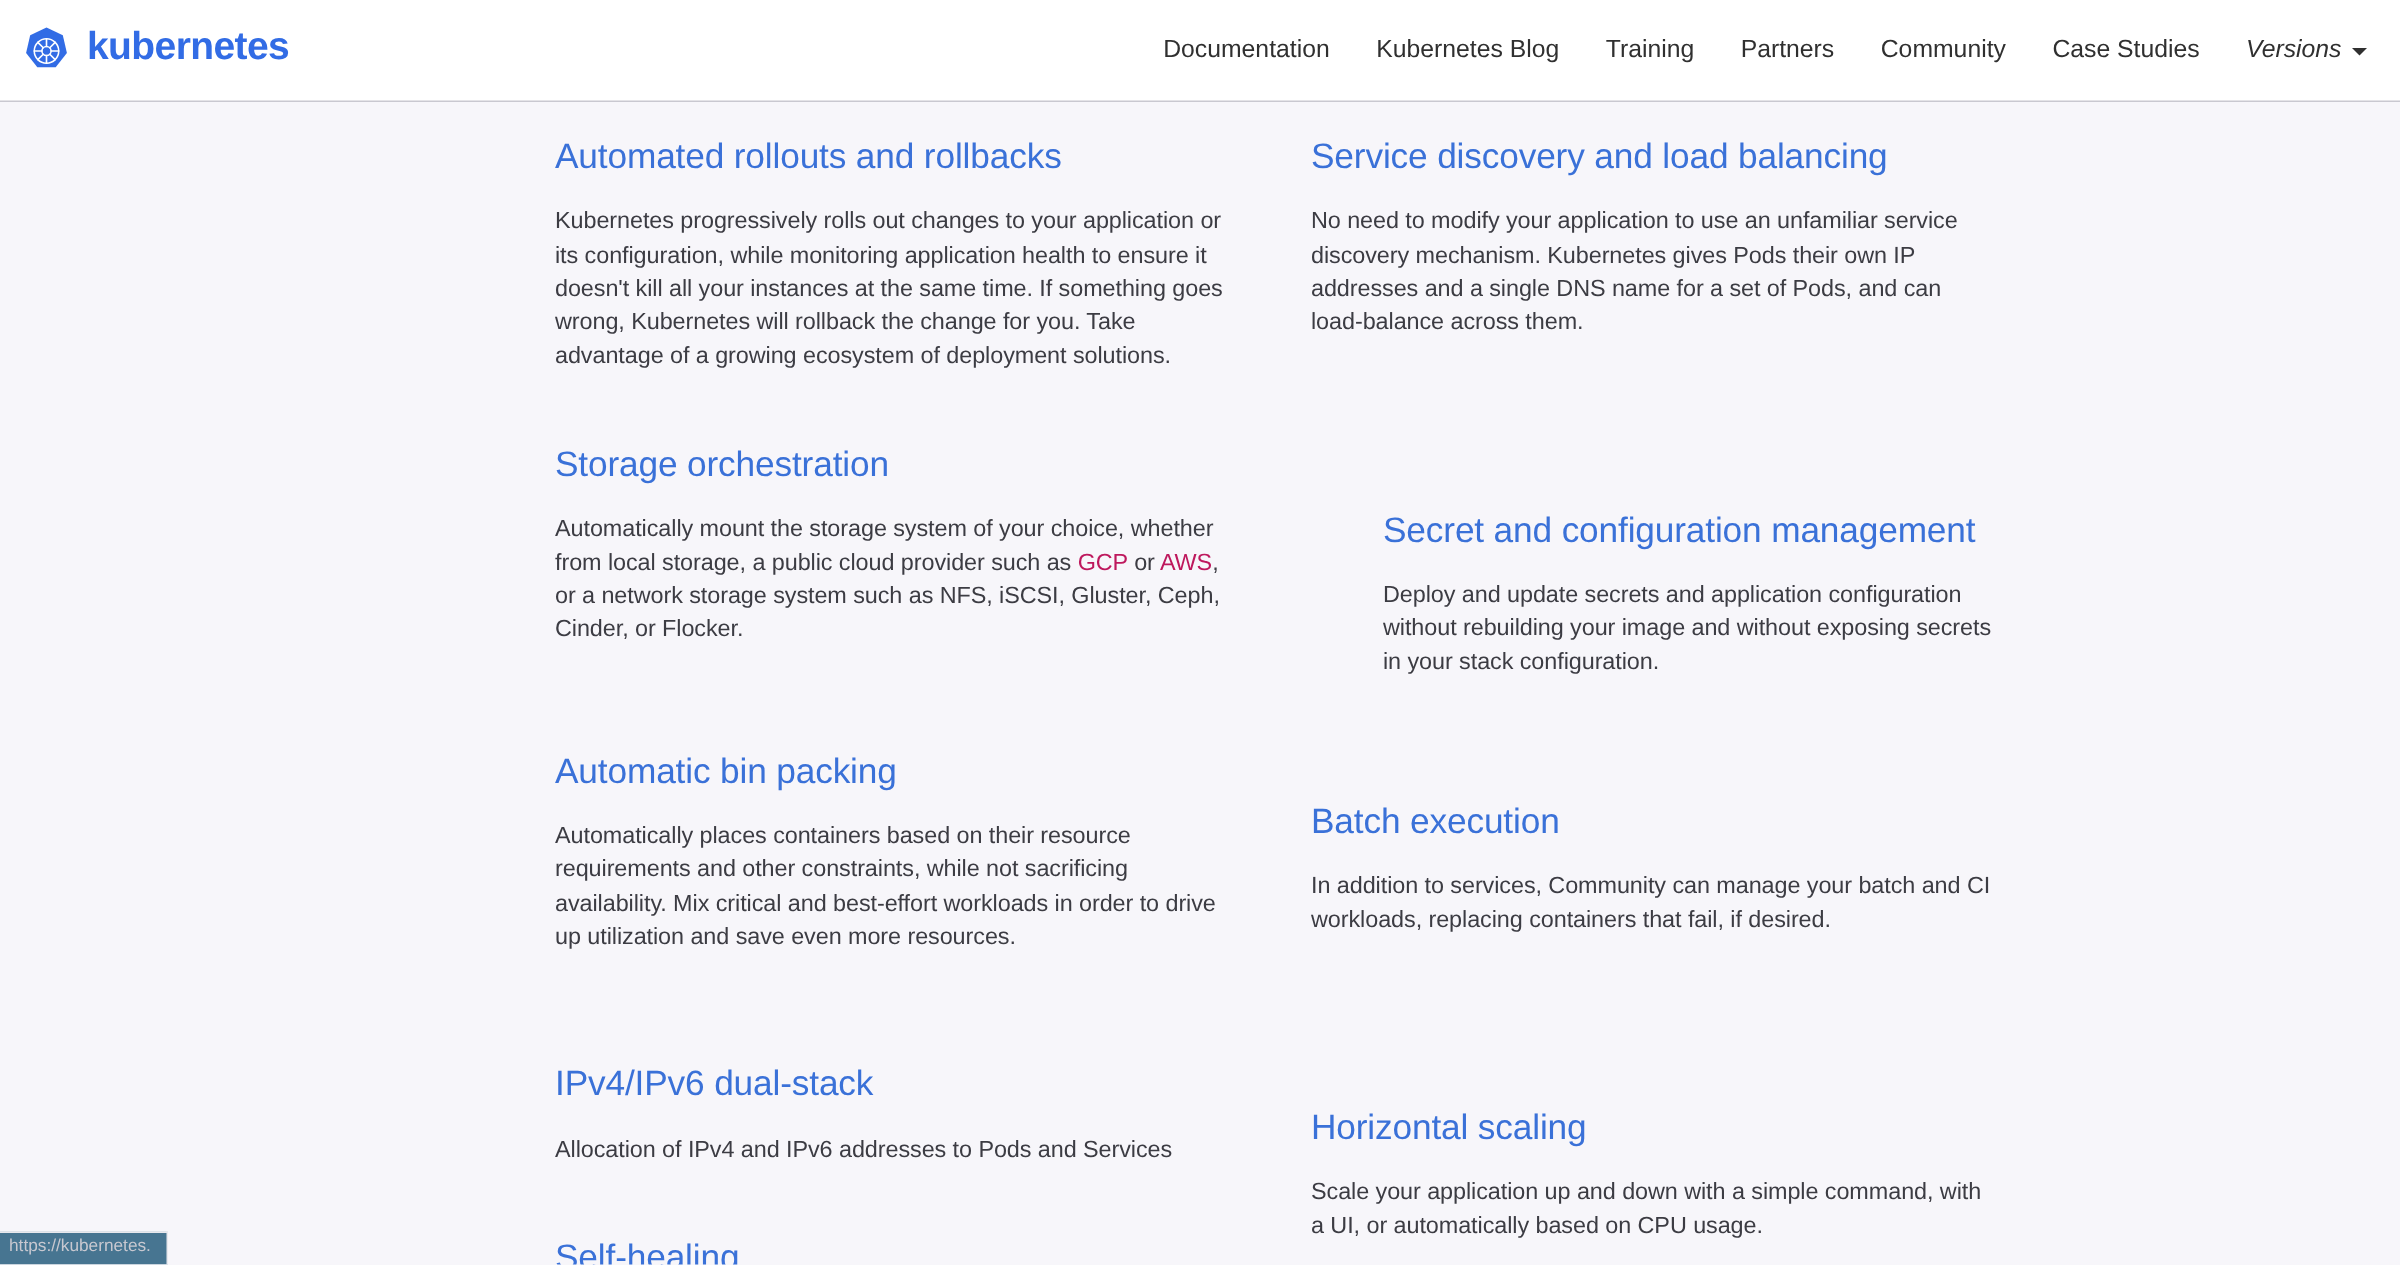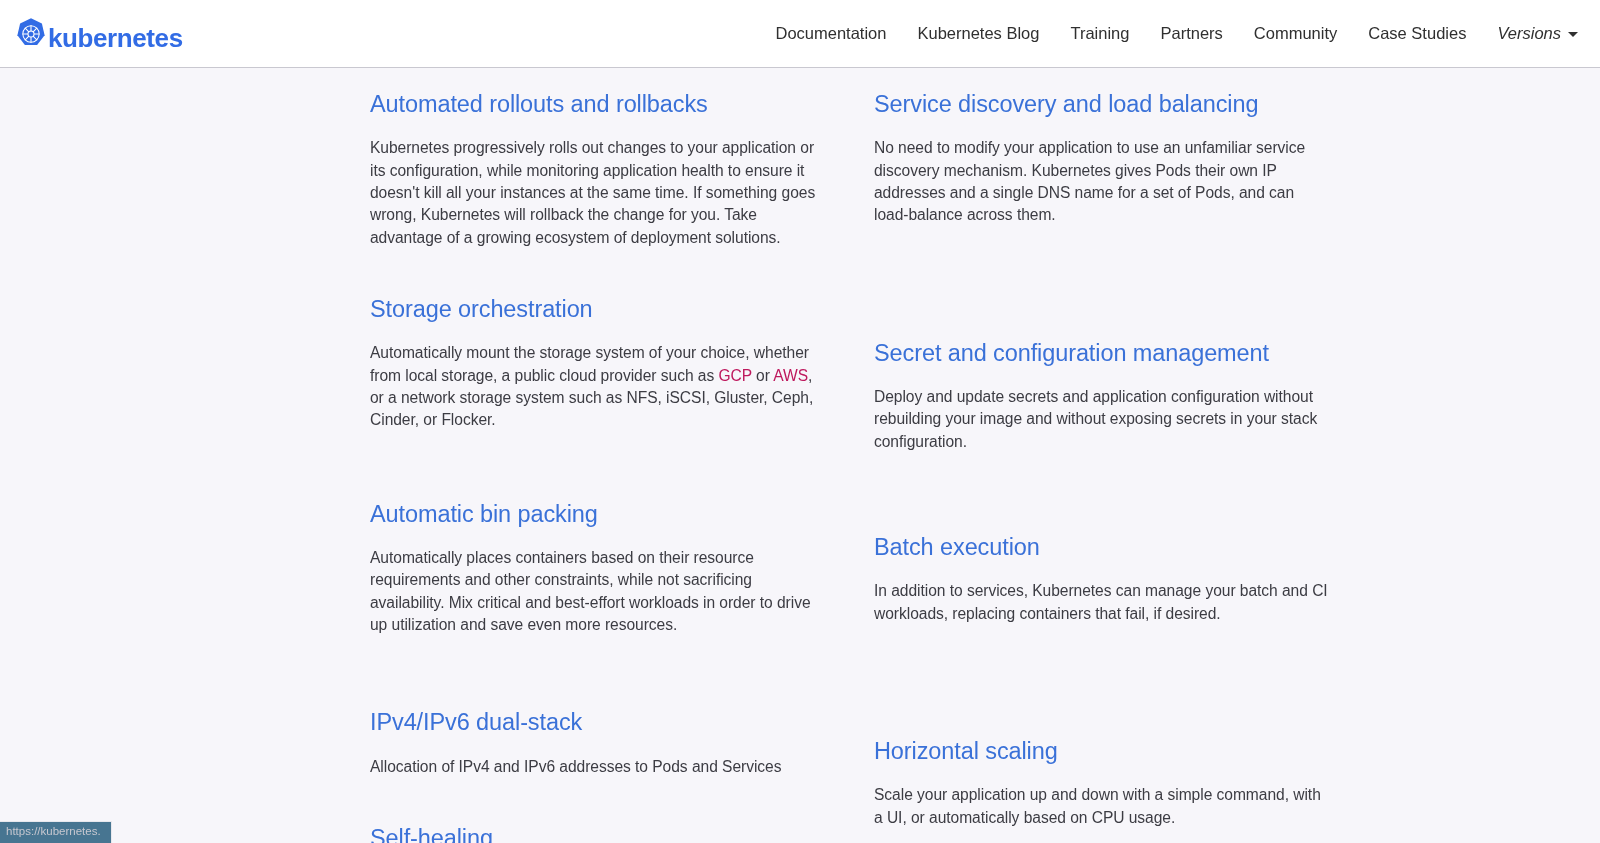--- a/index.html
+++ b/index.html
@@ -24,21 +24,22 @@
     display: flex;
     align-items: center;
     justify-content: space-between;
     padding: 0 18px 0 14px;
     position: relative;
     z-index: 5;
   }
 
   .brand {
     display: flex;
-    align-items: flex-end;
+    align-items: flex-start;
+    gap: 10px;
     text-decoration: none;
     cursor: pointer;
   }
   .brand-mark {
     width: 34px;
     height: 34px;
     display: block;
     flex: none;
   }
   .brand-text {
@@ -121,21 +122,21 @@
     cursor: pointer;
   }
 
   
   .r0 { margin-top: 14px; }
   .r1 { margin-top: 46px; }
   .r2 { margin-top: 68px; }
   .r3 { margin-top: 72px; }
   .r4 { margin-top: 46px; }
 
-  .rr1 { margin-top: 112px; }
+  .rr1 { margin-top: 112px; margin-left: 48px; }
   .rr2 { margin-top: 80px; }
   .rr3 { margin-top: 112px; }
 
   
   #status-bar {
     position: fixed;
     left: 0;
     bottom: 0;
     background: #0c4a6e;
     border-top: 1px solid #e3e3e8;
@@ -233,21 +234,21 @@
         <p>No need to modify your application to use an unfamiliar service discovery mechanism. Kubernetes gives Pods their own IP addresses and a single DNS name for a set of Pods, and can load-balance across them.</p>
       </section>
 
       <section class="feature rr1">
         <h3>Secret and configuration management</h3>
         <p>Deploy and update secrets and application configuration without rebuilding your image and without exposing secrets in your stack configuration.</p>
       </section>
 
       <section class="feature rr2">
         <h3>Batch execution</h3>
-        <p>In addition to services, Kubernetes can manage your batch and CI workloads, replacing containers that fail, if desired.</p>
+        <p>In addition to services, Community can manage your batch and CI workloads, replacing containers that fail, if desired.</p>
       </section>
 
       <section class="feature rr3">
         <h3>Horizontal scaling</h3>
         <p>Scale your application up and down with a simple command, with a UI, or automatically based on CPU usage.</p>
       </section>
 
     </div>
 
   </div>

